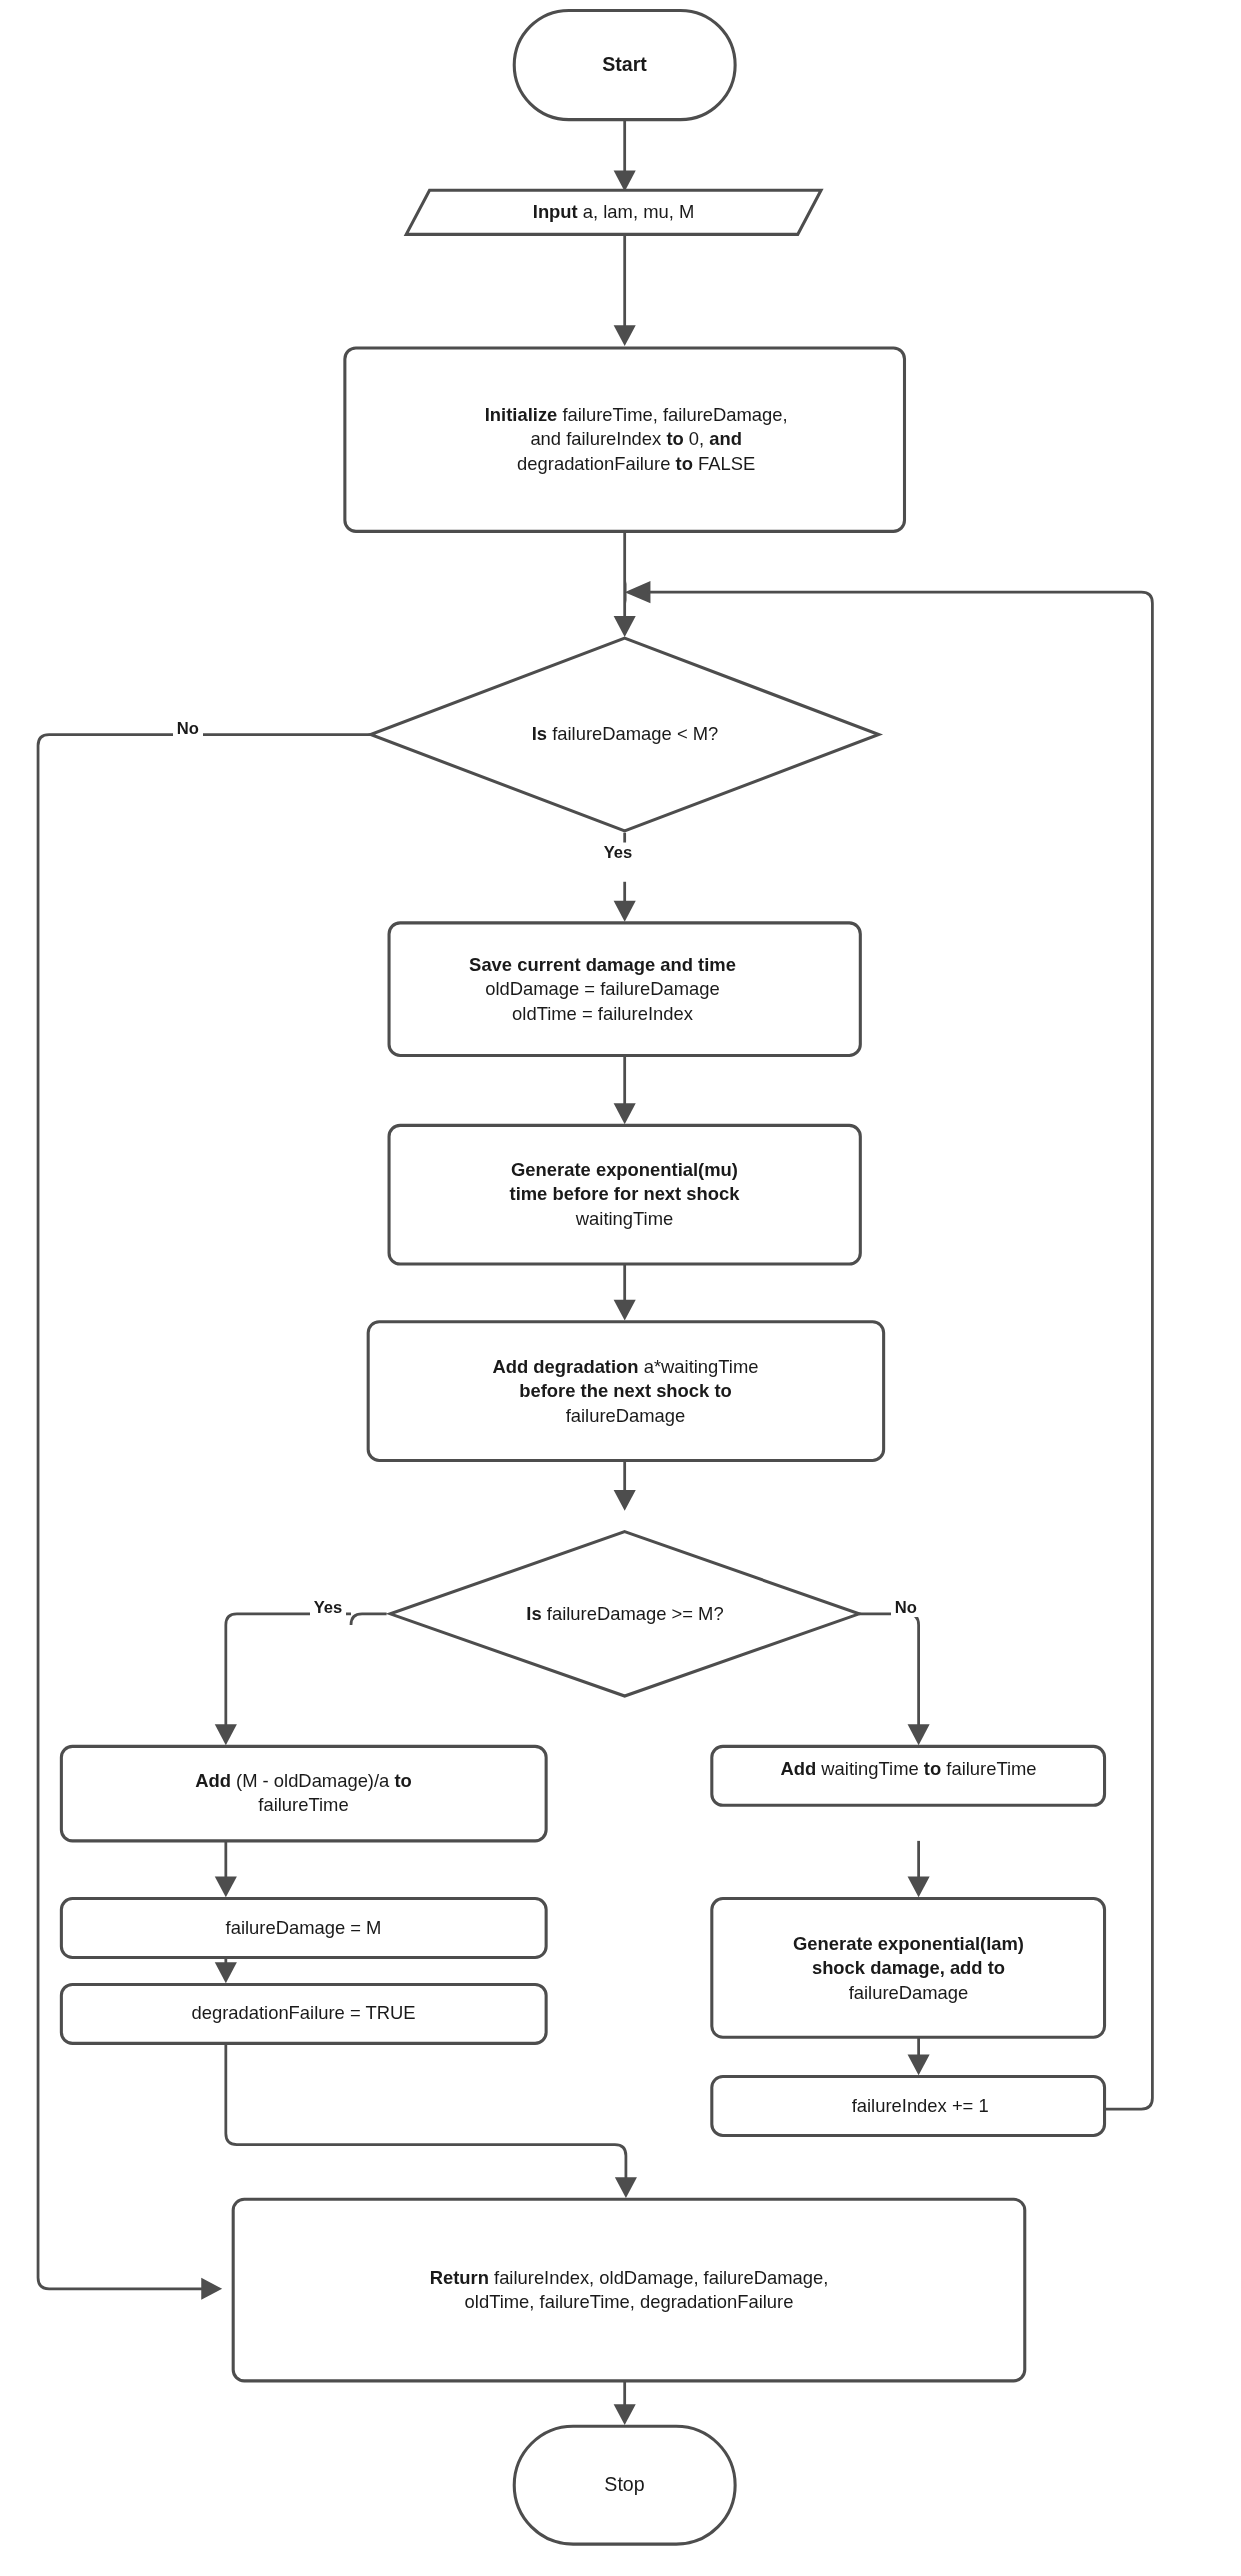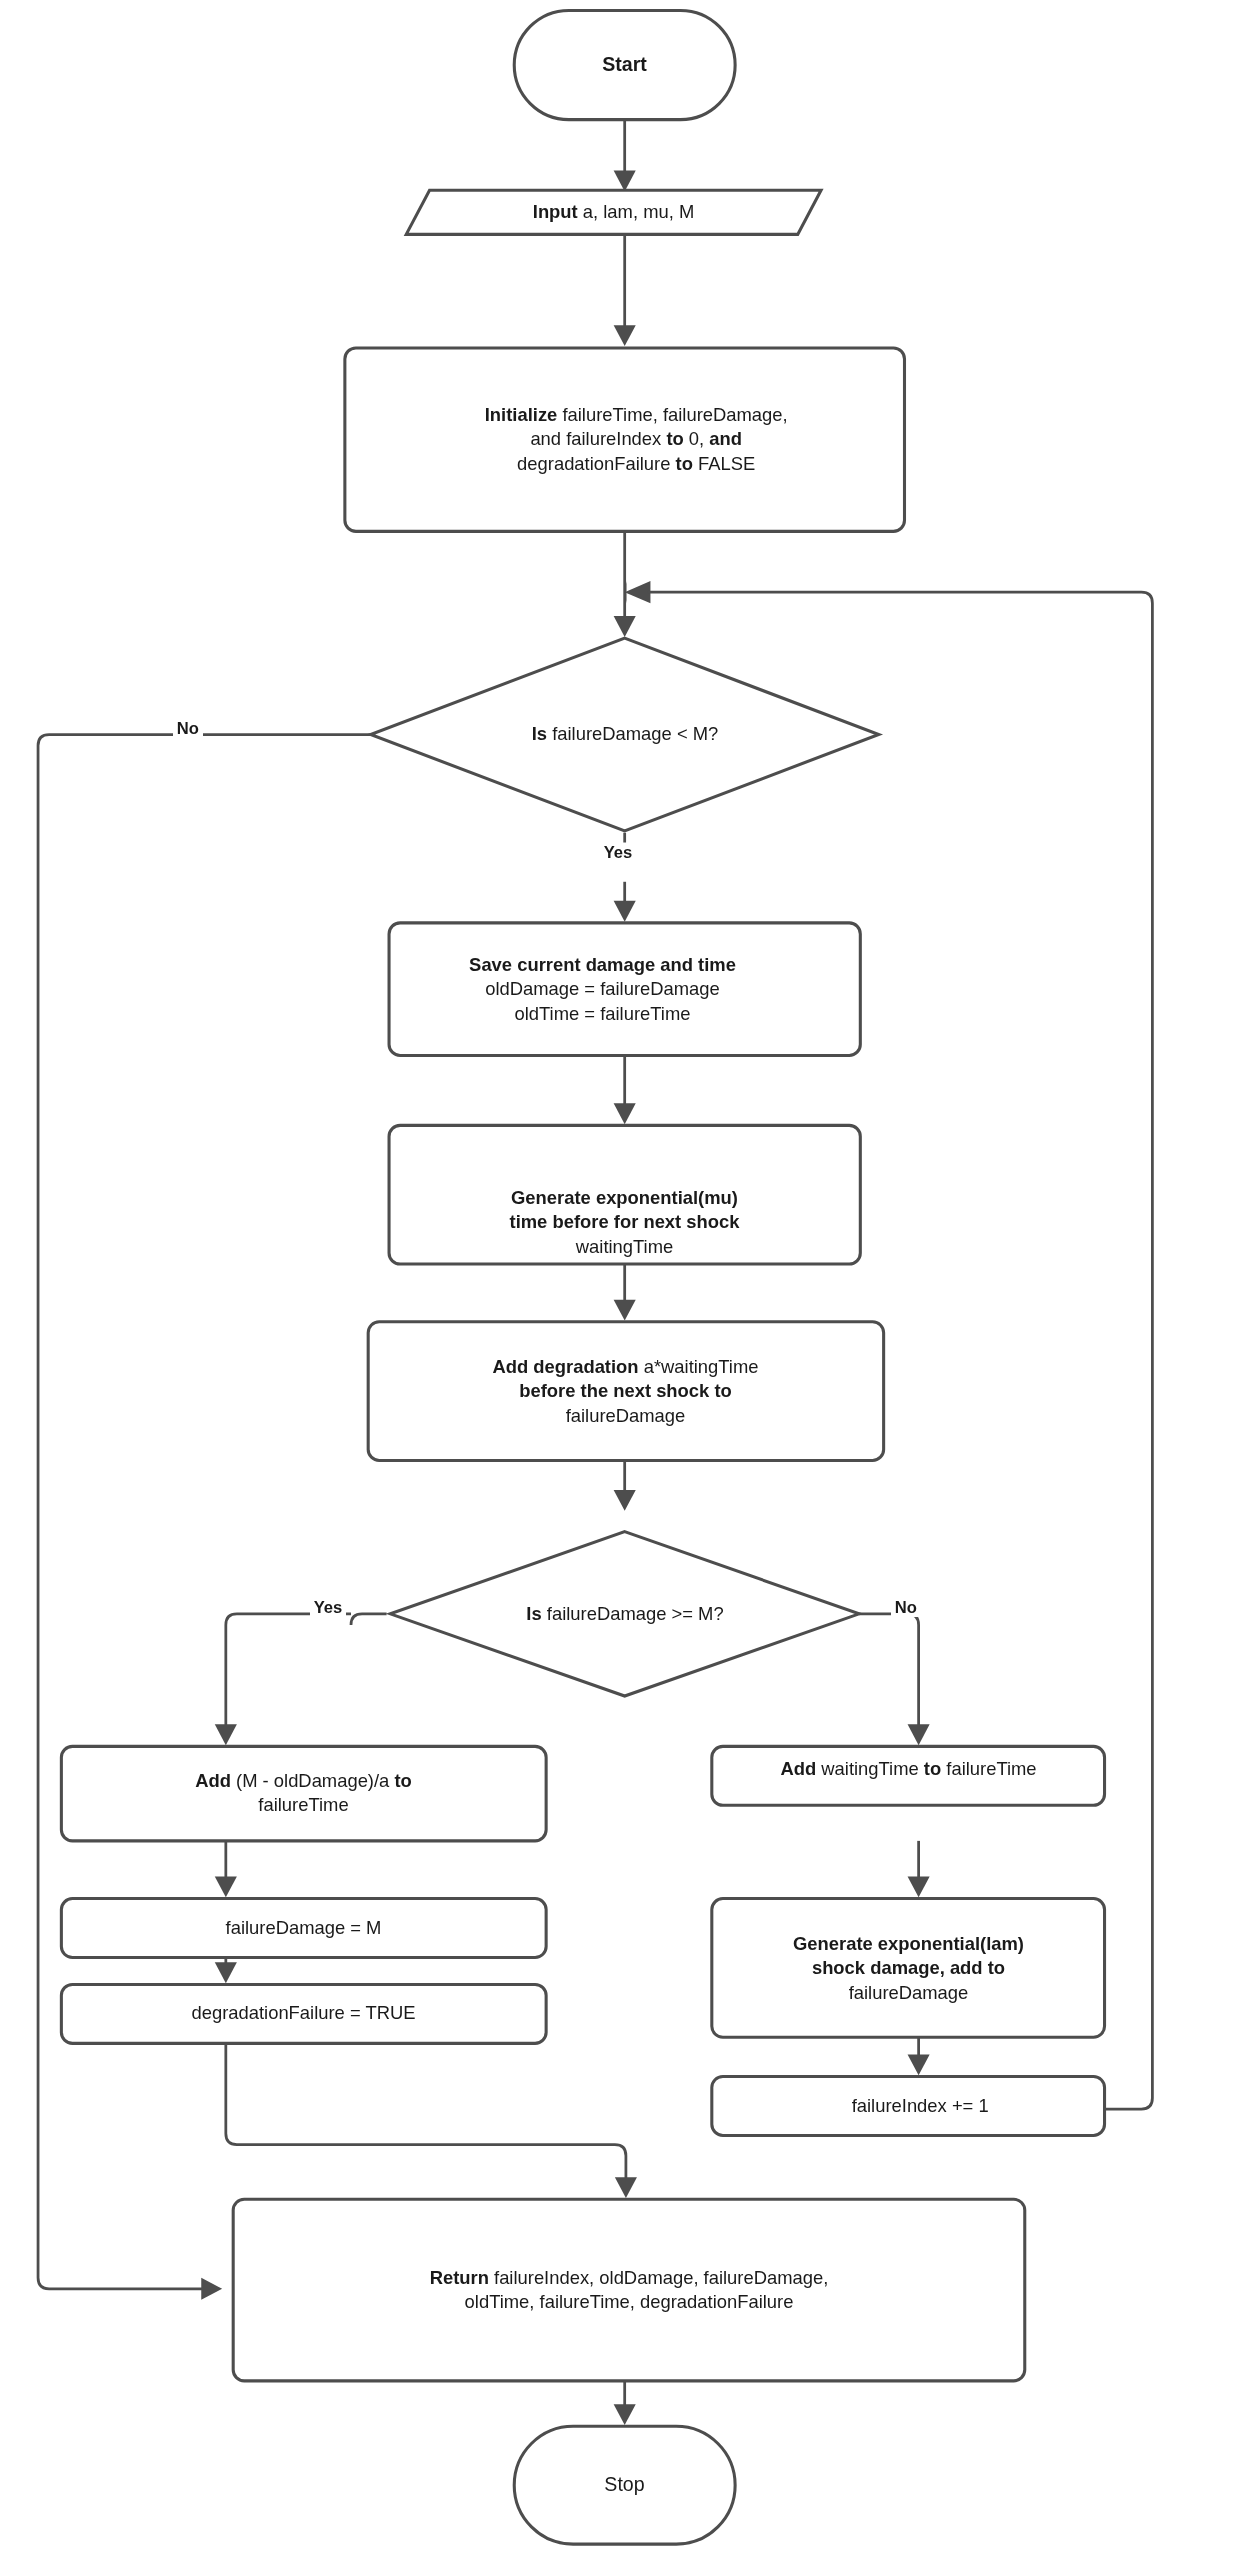--- a/index.html
+++ b/index.html
@@ -216,25 +216,25 @@
   </div>
 
   <div class="node-text" style="left:430px; top:712px; width:390px; height:45px;">
     <span><span class="b">Is</span><span> failureDamage &lt; M?</span></span>
   </div>
 
   <div class="node-text" style="left:389px; top:923px; width:427px; height:133px;">
     <span>
       <span class="b">Save current damage and time</span><br>
       <span>oldDamage = failureDamage</span><br>
-      <span>oldTime = failureTime</span>
-    </span>
-  </div>
-
-  <div class="node-text" style="left:389px; top:1125px; width:471px; height:139px;margin-top:28px;">
+      <span>oldTime = failureIndex</span>
+    </span>
+  </div>
+
+  <div class="node-text" style="left:389px; top:1125px; width:471px; height:139px;">
     <span>
       <span class="b">Generate exponential(mu)</span><br>
       <span class="b">time before for next shock</span><br>
       <span>waitingTime</span>
     </span>
   </div>
 
   <div class="node-text" style="left:368px; top:1322px; width:515px; height:139px;">
     <span>
       <span class="b">Add degradation</span><span> a*waitingTime</span><br>

